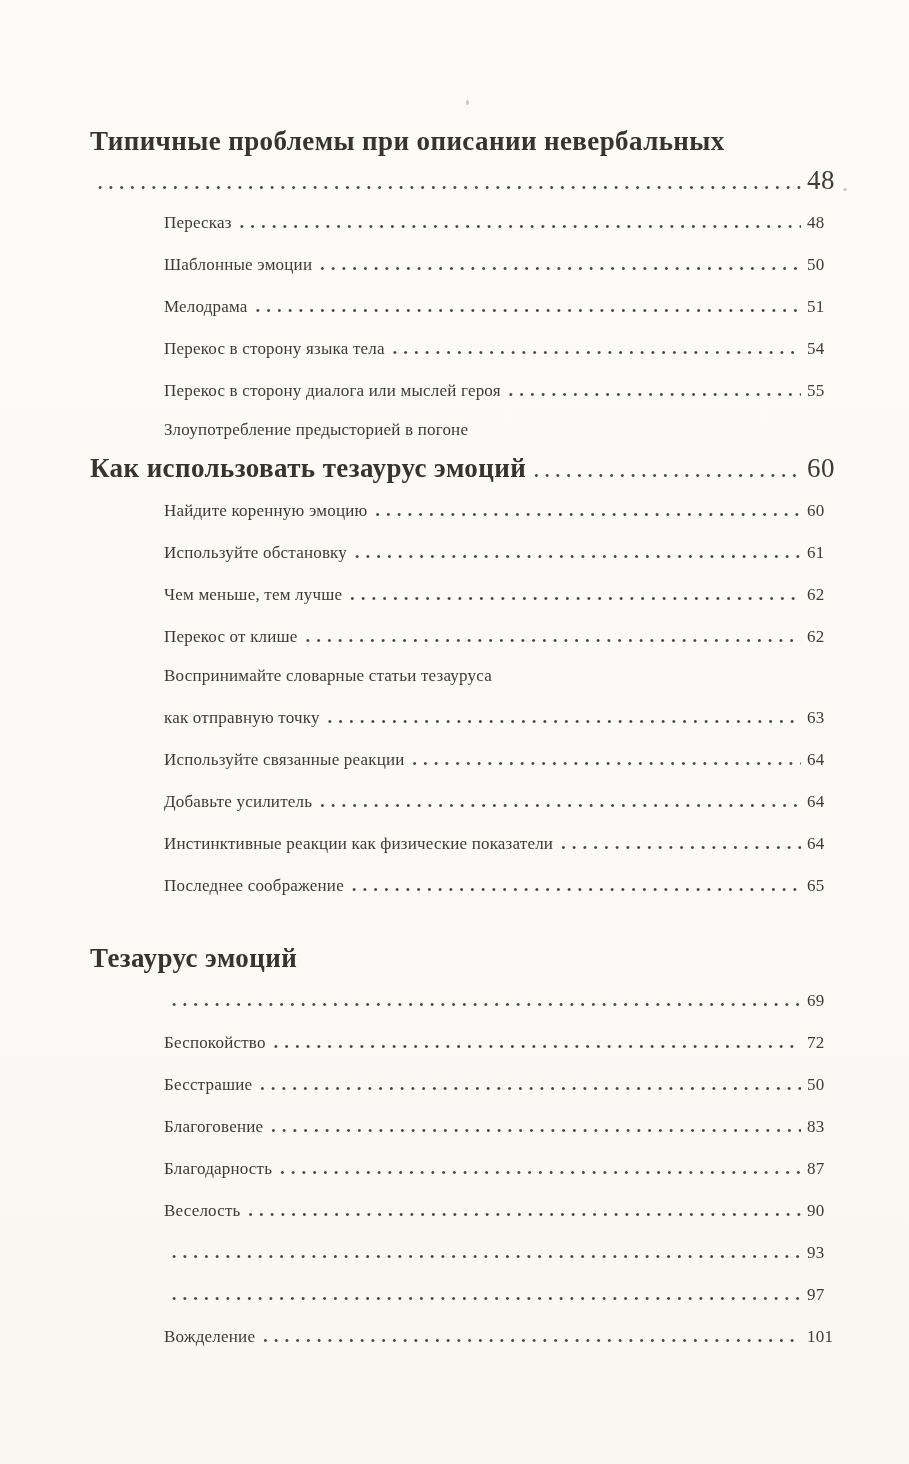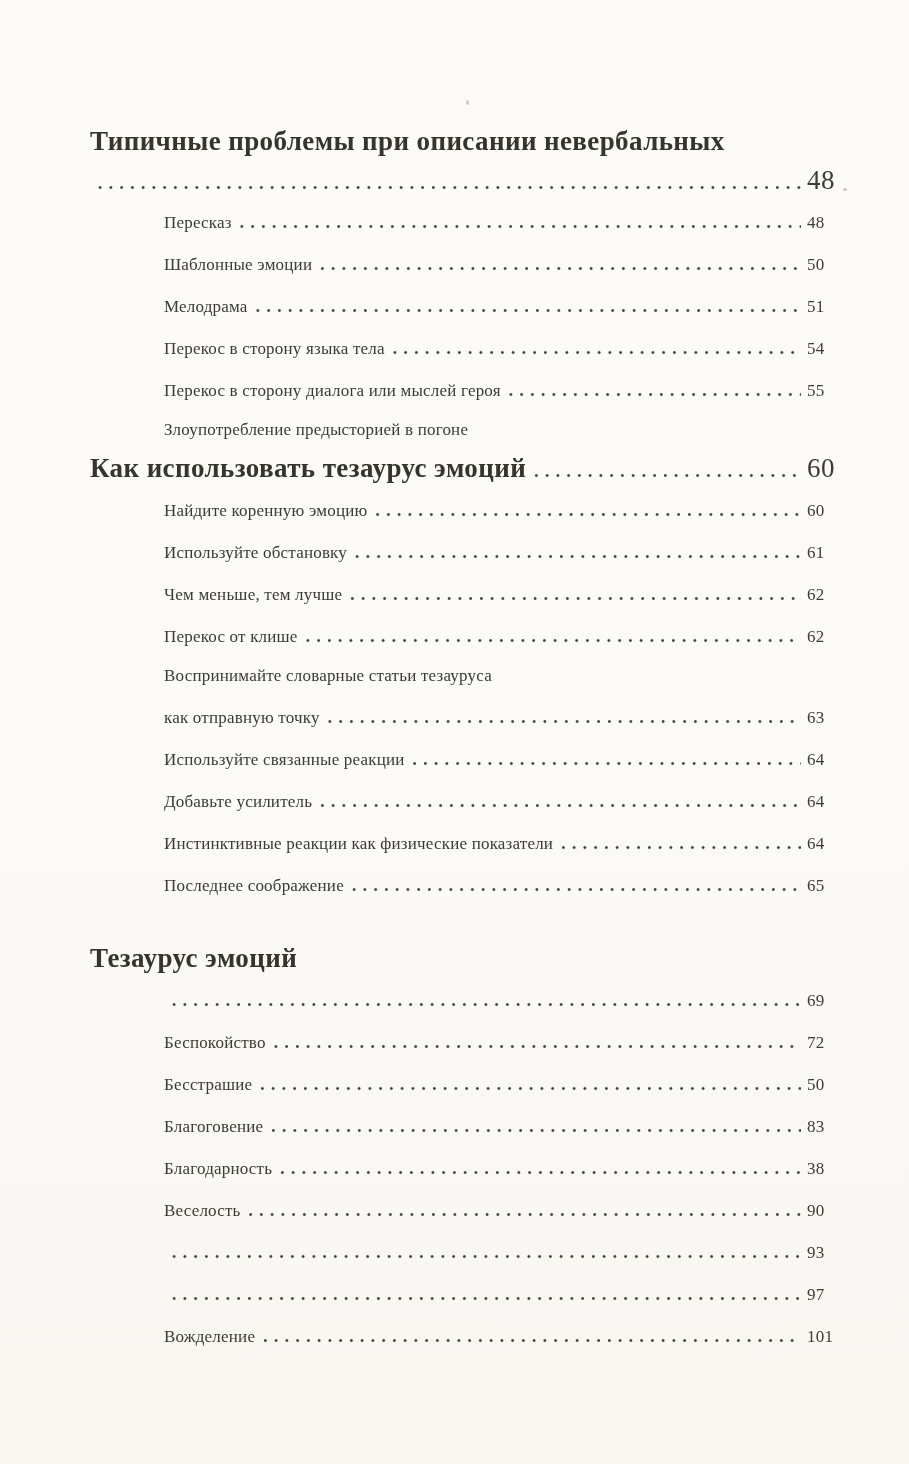--- a/index.html
+++ b/index.html
@@ -172,21 +172,21 @@
     <span class="toc-page">50</span>
   </li>
       <li class="toc-row item">
     <span class="toc-text">Благоговение</span>
     <span class="toc-dots"></span>
     <span class="toc-page">83</span>
   </li>
       <li class="toc-row item">
     <span class="toc-text">Благодарность</span>
     <span class="toc-dots"></span>
-    <span class="toc-page">38</span>
+    <span class="toc-page">87</span>
   </li>
       <li class="toc-row item">
     <span class="toc-text">Веселость</span>
     <span class="toc-dots"></span>
     <span class="toc-page">90</span>
   </li>
       <li class="toc-row item">
     <span class="toc-dots"></span>
     <span class="toc-page">93</span>
   </li>

